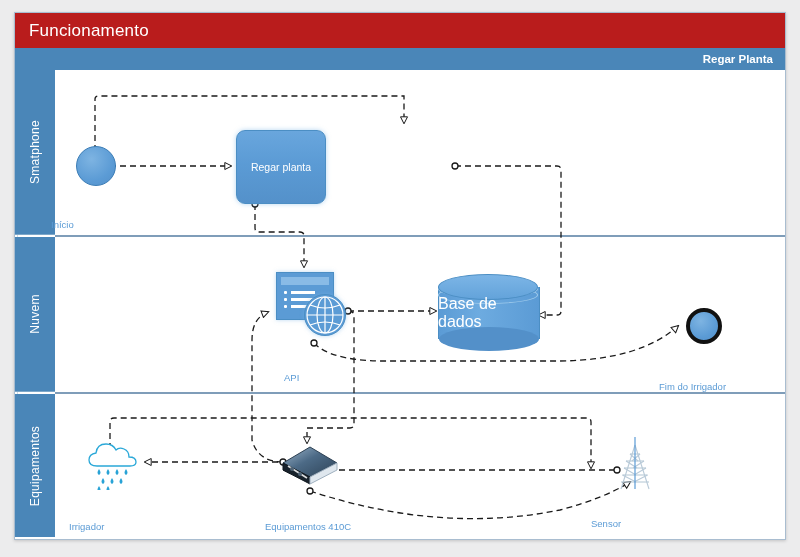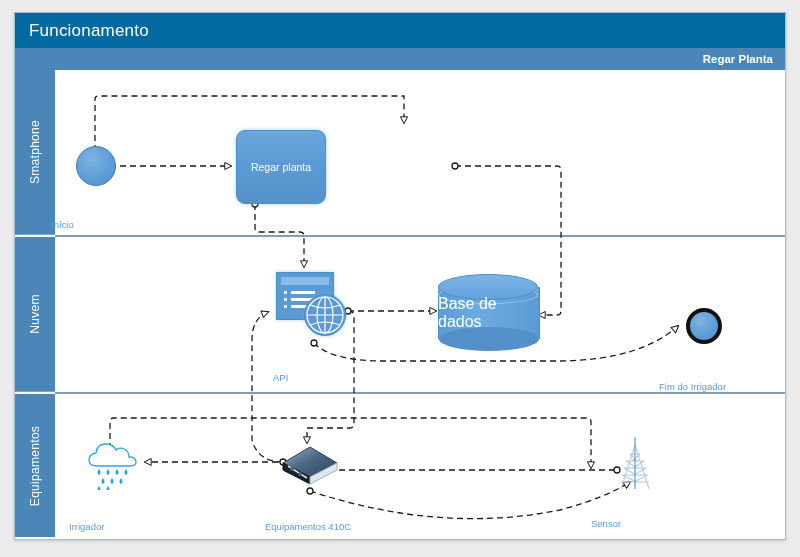--- a/index.html
+++ b/index.html
@@ -20,21 +20,21 @@
     box-sizing:border-box;
   }
   .pool-inner-line{
     position:absolute;left:17px;top:15px;width:766px;height:522px;
     border:1px solid #cfdce7;box-sizing:border-box;pointer-events:none;
   }
 
   
   .pool-title{
     position:absolute;left:15px;top:13px;width:770px;height:35px;
-    background:#0369a1;color:#ffffff;
+    background:#b91c1c;color:#ffffff;
     font-size:17px;line-height:35px;padding-left:14px;
     box-sizing:border-box;letter-spacing:.2px;
   }
   .pool-subtitle{
     position:absolute;left:15px;top:48px;width:770px;height:22px;
     background:#4a86b8;color:#ffffff;
     font-size:11.5px;line-height:22px;
     text-align:right;padding-right:12px;
     box-sizing:border-box;font-weight:bold;
   }
@@ -227,21 +227,21 @@
           <circle cx="20" cy="20" r="18"></circle>
           <line x1="2" y1="20" x2="38" y2="20"></line>
           <line x1="20" y1="2" x2="20" y2="38"></line>
           <ellipse cx="20" cy="20" rx="8" ry="18"></ellipse>
           <path d="M5,10 Q20,16 35,10"></path>
           <path d="M5,30 Q20,24 35,30"></path>
         </g>
       </svg>
     </div>
   </div>
-  <div class="node-label" style="left:273px;top:343px;">API</div>
+  <div class="node-label" style="left:284px;top:343px;">API</div>
 
   <div class="node db" style="left:438px;top:274px;width:100px;height:78px;">
     <div class="db-body">
       <div class="db-bottom"></div>
     </div>
     <div class="db-ring" style="top:6px;"></div>
     <div class="db-ring" style="top:12px;"></div>
     <div class="db-top"></div>
     <div class="db-text">Base de dados</div>
   </div>

